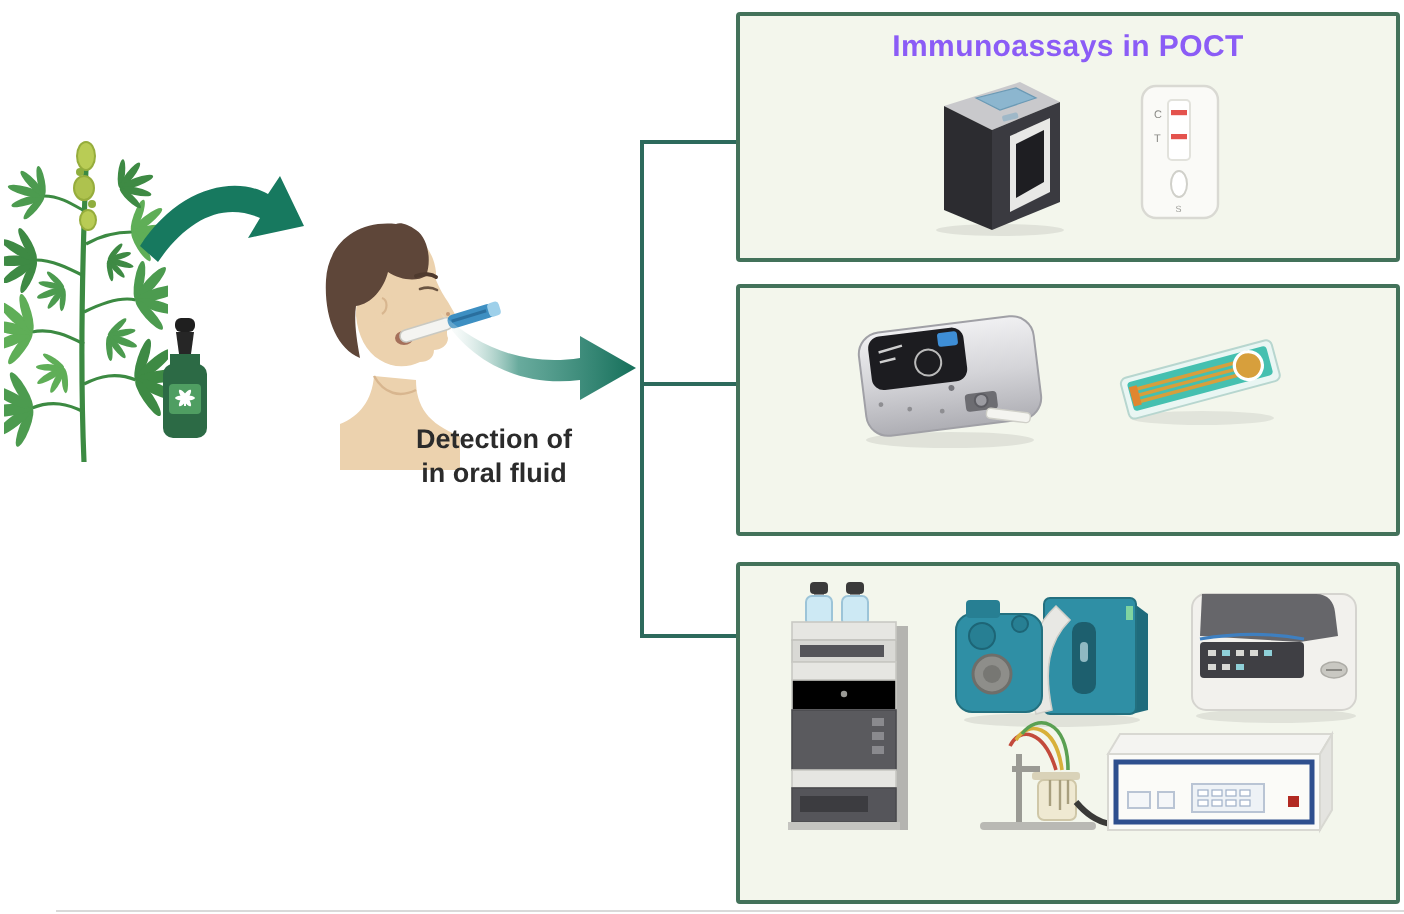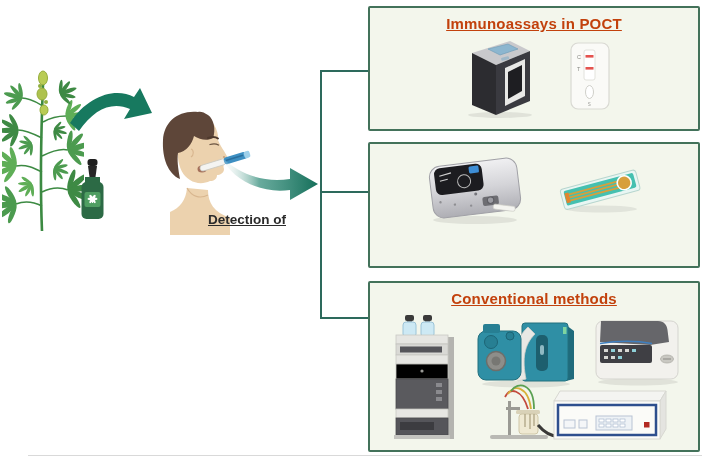--- a/index.html
+++ b/index.html
@@ -7,31 +7,31 @@
     position:relative;width:702px;height:457px;background:#ffffff;
     overflow:hidden;font-family:"Liberation Sans",sans-serif;
   }
   .abs{position:absolute;}
   
   .mbox{
     position:absolute;left:368px;width:332px;box-sizing:border-box;
     background:#f3f6ec;border:2px solid #43725a;border-radius:2px;
   }
   .mbox-title{
-    text-align:center;font-weight:bold;font-size:15px;color:#c2410c;
-    padding-top:7px;letter-spacing:.2px;text-decoration:underline;
+    text-align:center;font-weight:bold;font-size:15px;color:#8b5cf6;
+    padding-top:7px;letter-spacing:.2px;
   }
   .mbox-content{position:relative;width:100%;}
   .row-center{display:flex;justify-content:center;align-items:center;}
   
   .bracket-line{position:absolute;background:#2d6a5c;}
   
   #caption{
     position:absolute;left:183px;top:211px;width:128px;text-align:center;
-    font-weight:bold;font-size:13.5px;line-height:17px;color:#2b2b2b;text-decoration:underline;
+    font-weight:bold;font-size:13.5px;line-height:17px;color:#2b2b2b;
   }
   .bottom-edge{
     position:absolute;left:28px;right:0;bottom:1px;height:1px;background:#d9d9d9;
   }
   svg{display:block;}
   text{font-family:"Liberation Sans",sans-serif;}
 </style>
 </head>
 <body>
 
@@ -144,20 +144,21 @@
           <stop offset="0.4" stop-color="#4e9c8c" stop-opacity="0.85"></stop>
           <stop offset="1" stop-color="#156f5a"></stop>
         </linearGradient>
       </defs>
       <path d="M2,8 C22,27 46,35 72,31 L72,20 L100,36 L72,52 L72,42 C42,46 15,32 2,8 Z" fill="url(#swoosh)"></path>
     </svg>
   </div>
 
   <div id="caption">
     <div>Detection of</div>
+    <div>in oral fluid</div>
   </div>
 
   <div class="bracket-line" style="left:320px;top:70px;width:2px;height:249px;"></div>
   <div class="bracket-line" style="left:320px;top:70px;width:48px;height:2px;"></div>
   <div class="bracket-line" style="left:320px;top:191px;width:48px;height:2px;"></div>
   <div class="bracket-line" style="left:320px;top:317px;width:48px;height:2px;"></div>
 
   <div class="mbox" style="top:6px;height:125px;">
     <div class="mbox-title">Immunoassays in POCT</div>
     <div class="mbox-content row-center" style="gap:30px;margin-top:3px;">
@@ -223,21 +224,20 @@
           <rect x="10" y="29.2" width="52" height="1.8" fill="#d79f3c"></rect>
           <rect x="10" y="32.4" width="52" height="1.8" fill="#d79f3c"></rect>
           <circle cx="68" cy="30" r="7" fill="#d79f3c" stroke="#ffffff" stroke-width="1.6"></circle>
           <rect x="7.5" y="25" width="4" height="10" fill="#e0862f"></rect>
         </g>
       </svg>
     </div>
   </div>
 
   <div class="mbox" style="top:281px;height:171px;">
-    <div class="mbox-title">Conventional methods</div>
     <div class="mbox-content" style="height:140px;">
 
       <svg class="abs" style="left:22px;top:4px;" width="66" height="132" viewBox="0 0 66 132">
         <g>
           <rect x="15" y="9" width="5" height="4" fill="#888888"></rect>
           <rect x="13" y="4" width="9" height="6" rx="2" fill="#3a3a3a"></rect>
           <rect x="11" y="11" width="13" height="15" rx="3" fill="#cde9f4" stroke="#9cc4d8" stroke-width="1"></rect>
           <rect x="33" y="9" width="5" height="4" fill="#888888"></rect>
           <rect x="31" y="4" width="9" height="6" rx="2" fill="#3a3a3a"></rect>
           <rect x="29" y="11" width="13" height="15" rx="3" fill="#cde9f4" stroke="#9cc4d8" stroke-width="1"></rect>

